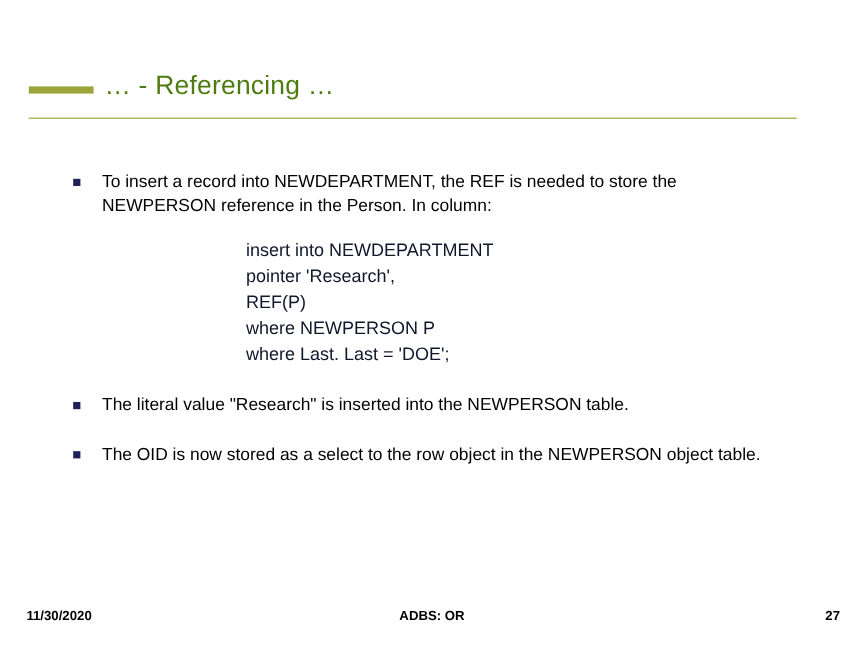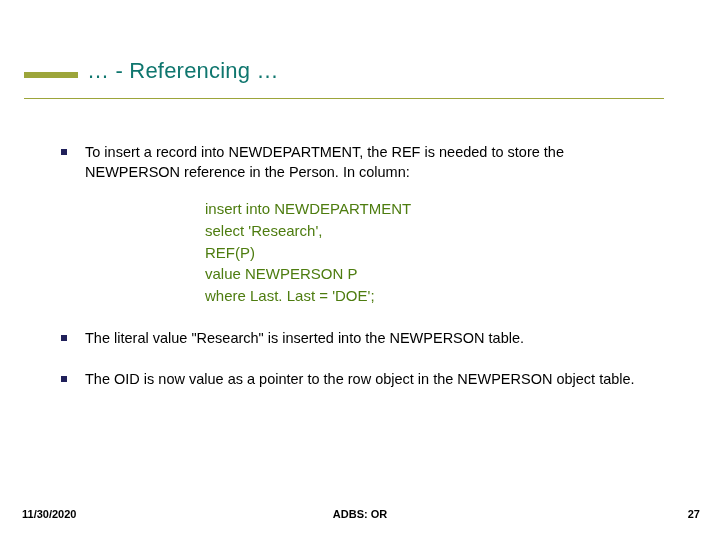--- a/index.html
+++ b/index.html
@@ -30,21 +30,21 @@
     left: 0;
     top: 14px;
     width: 54px;
     height: 6px;
     background: #9ca53a; 
   }
   .title-text {
     margin: 0 0 0 63px;
     font-size: 22px;
     font-weight: 400;
-    color: #0f766e; 
+    color: #4d7c0f; 
     letter-spacing: 0.2px;
   }
   .title-underline {
     position: absolute;
     left: 0;
     top: 40px;
     width: 640px;
     height: 1px;
     background: #9ca53a;
   }
@@ -73,21 +73,21 @@
     left: 6px;
     top: 6px;
     width: 6px;
     height: 6px;
     background: #20205a;
   }
   .code-block {
     margin: 16px 0 10px 120px;
     font-size: 15px;
     line-height: 1.45;
-    color: #4d7c0f;
+    color: #0f172a;
     font-family: Verdana, Tahoma, Arial, sans-serif;
   }
   .code-block div { white-space: pre; }
   .footer {
     position: absolute;
     left: 0;
     right: 0;
     bottom: 14px;
     height: 18px;
     font-size: 11px;
@@ -108,31 +108,31 @@
     <h1 class="title-text">… - Referencing …</h1>
     <div class="title-underline"></div>
   </div>
 
   <div class="body">
     <ul class="bullets">
       <li>
         <span>To insert a record into NEWDEPARTMENT, the REF is needed to store the NEWPERSON reference in the Person. In column:</span>
         <div class="code-block">
           <div>insert into NEWDEPARTMENT</div>
-          <div>select 'Research',</div>
+          <div>pointer 'Research',</div>
           <div>REF(P)</div>
-          <div>value NEWPERSON P</div>
+          <div>where NEWPERSON P</div>
           <div>where Last. Last = 'DOE';</div>
         </div>
       </li>
       <li>
         <span>The literal value "Research" is inserted into the NEWPERSON table.</span>
       </li>
       <li>
-        <span>The OID is now value as a pointer to the row object in the NEWPERSON object table.</span>
+        <span>The OID is now stored as a select to the row object in the NEWPERSON object table.</span>
       </li>
     </ul>
   </div>
 
   <div class="footer">
     <span class="date">11/30/2020</span>
     <span class="center">ADBS: OR</span>
     <span class="page">27</span>
   </div>
 

